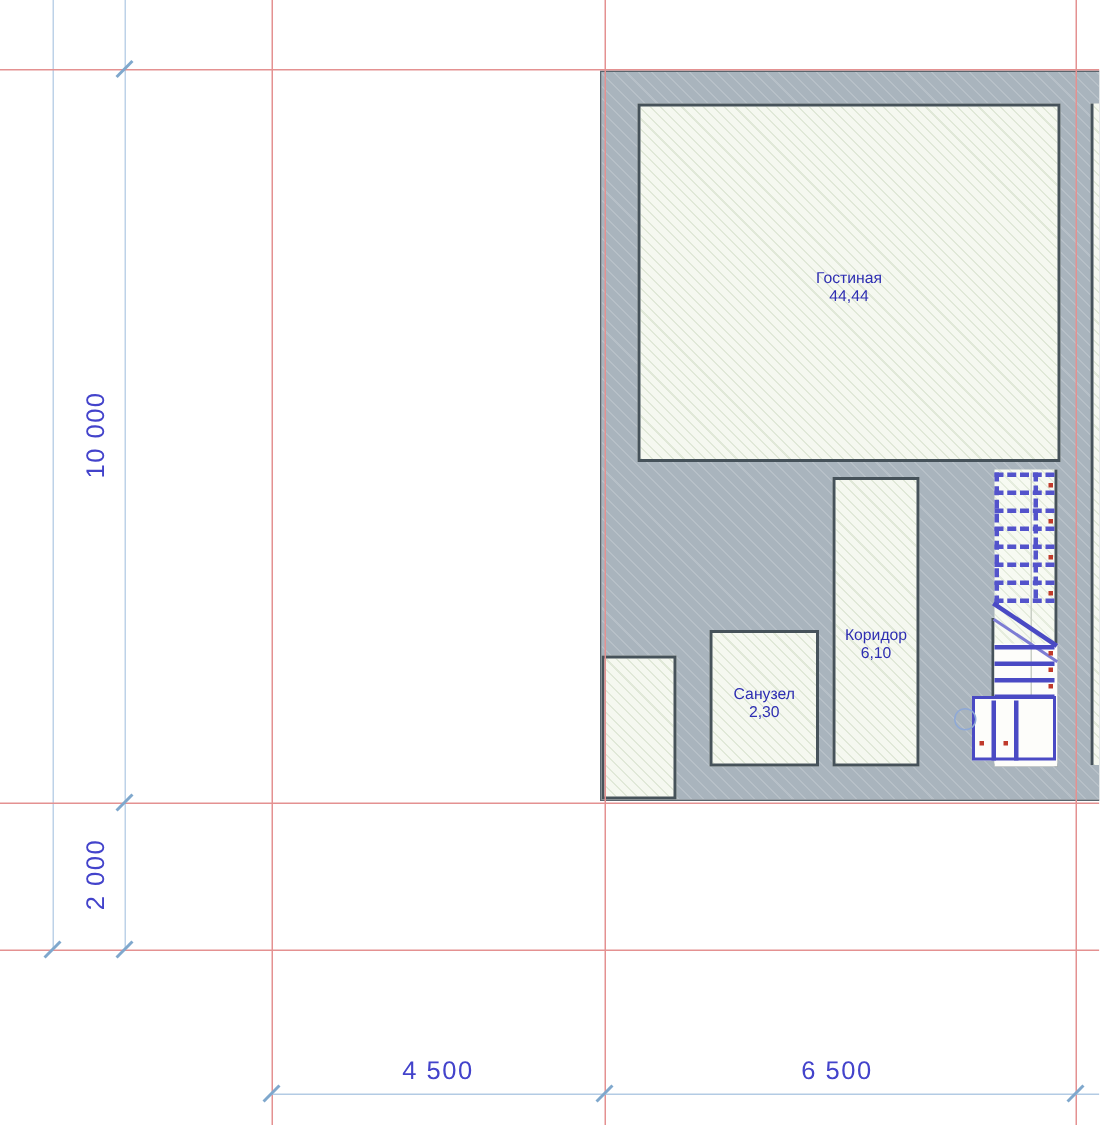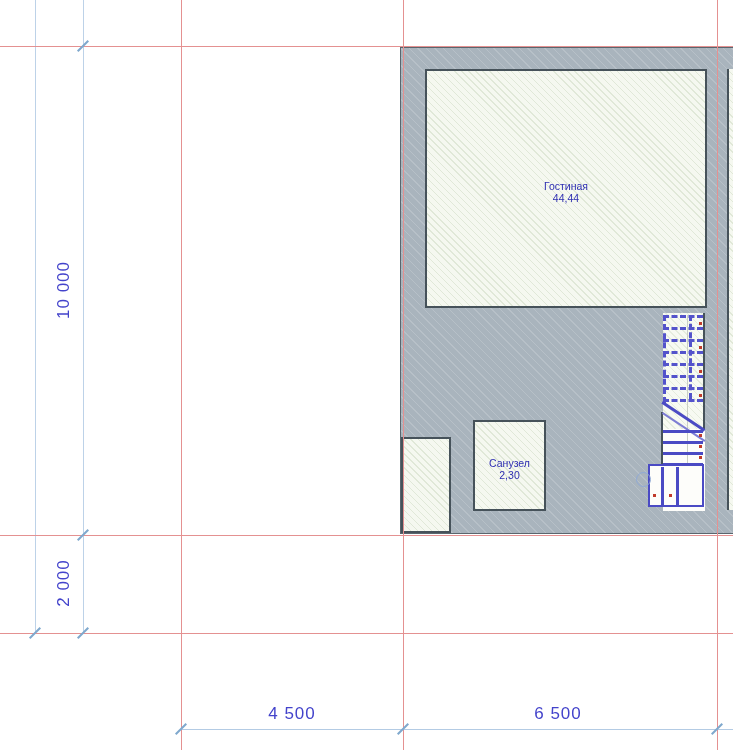--- a/index.html
+++ b/index.html
@@ -94,20 +94,26 @@
   </div>
 
 
   <div class="room" style="left:473px;top:420px;width:73px;height:91px;">
     <div class="room-label" style="top:47px;">
       <div>Санузел</div>
       <div>2,30</div>
     </div>
   </div>
 
+  <div class="room" style="left:555px;top:318px;width:58px;height:193px;">
+    <div class="room-label" style="top:110px;">
+      <div>Коридор</div>
+      <div>6,10</div>
+    </div>
+  </div>
 
 
   <div class="wall-edge" style="left:661px;top:412px;width:2px;height:54px;"></div>
 
   <div id="stair">
     <div class="st-lower-bg"></div>
 
     <div class="walk" style="left:24px;top:2px;width:1px;height:171px;"></div>
     <div class="walk" style="left:-15px;top:173px;width:39px;height:1px;"></div>
 

